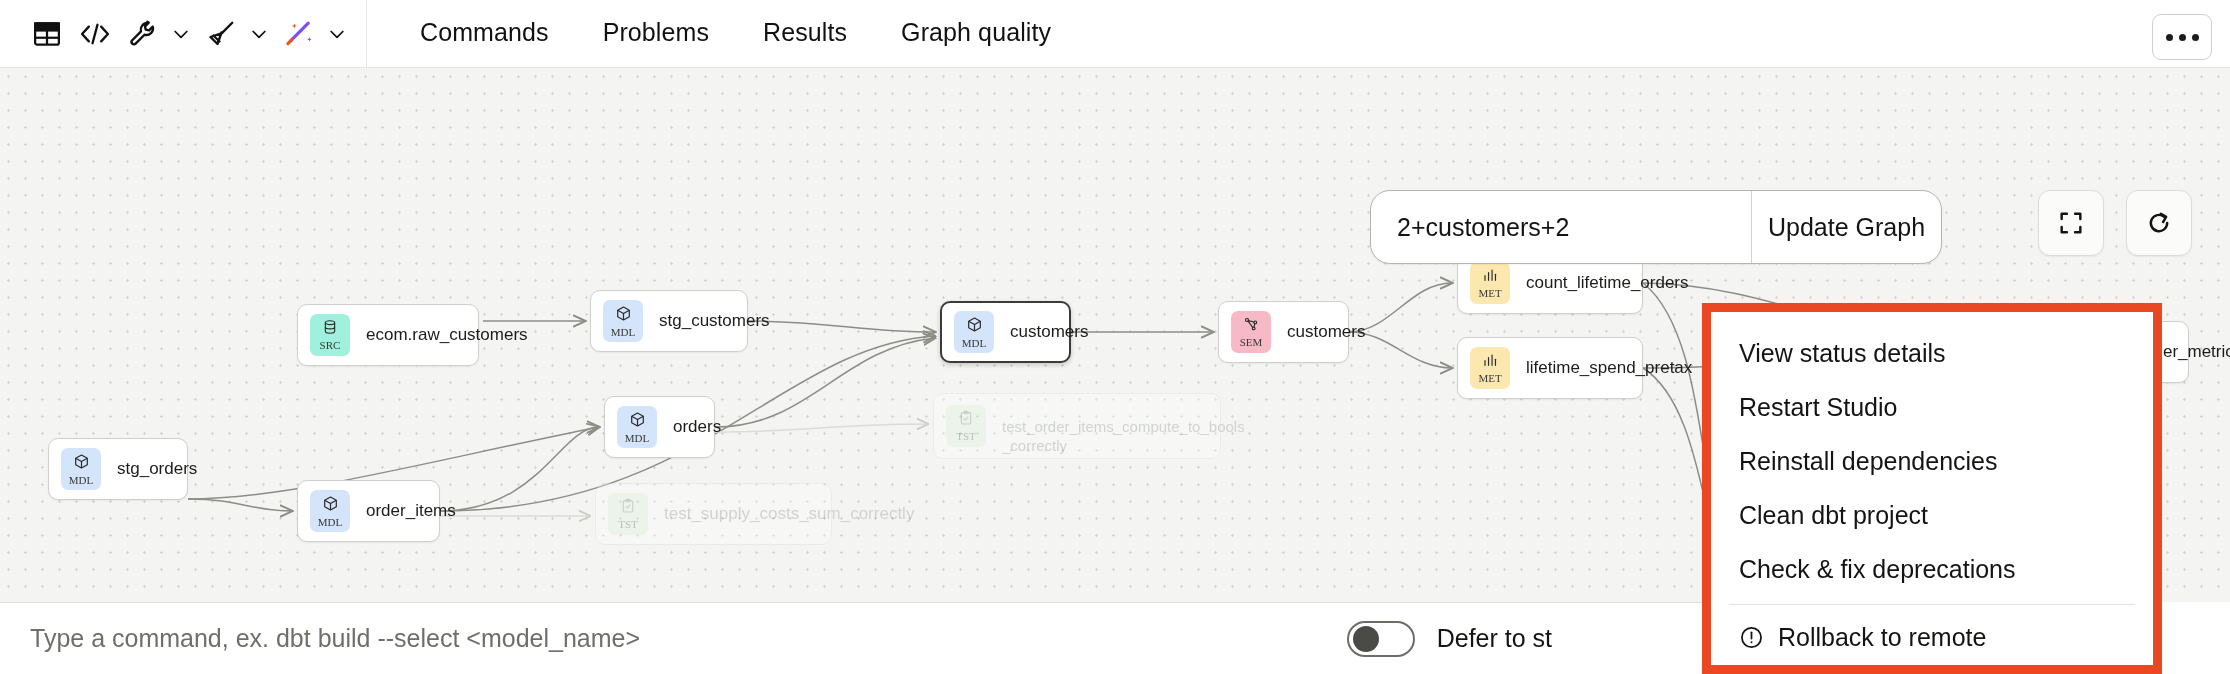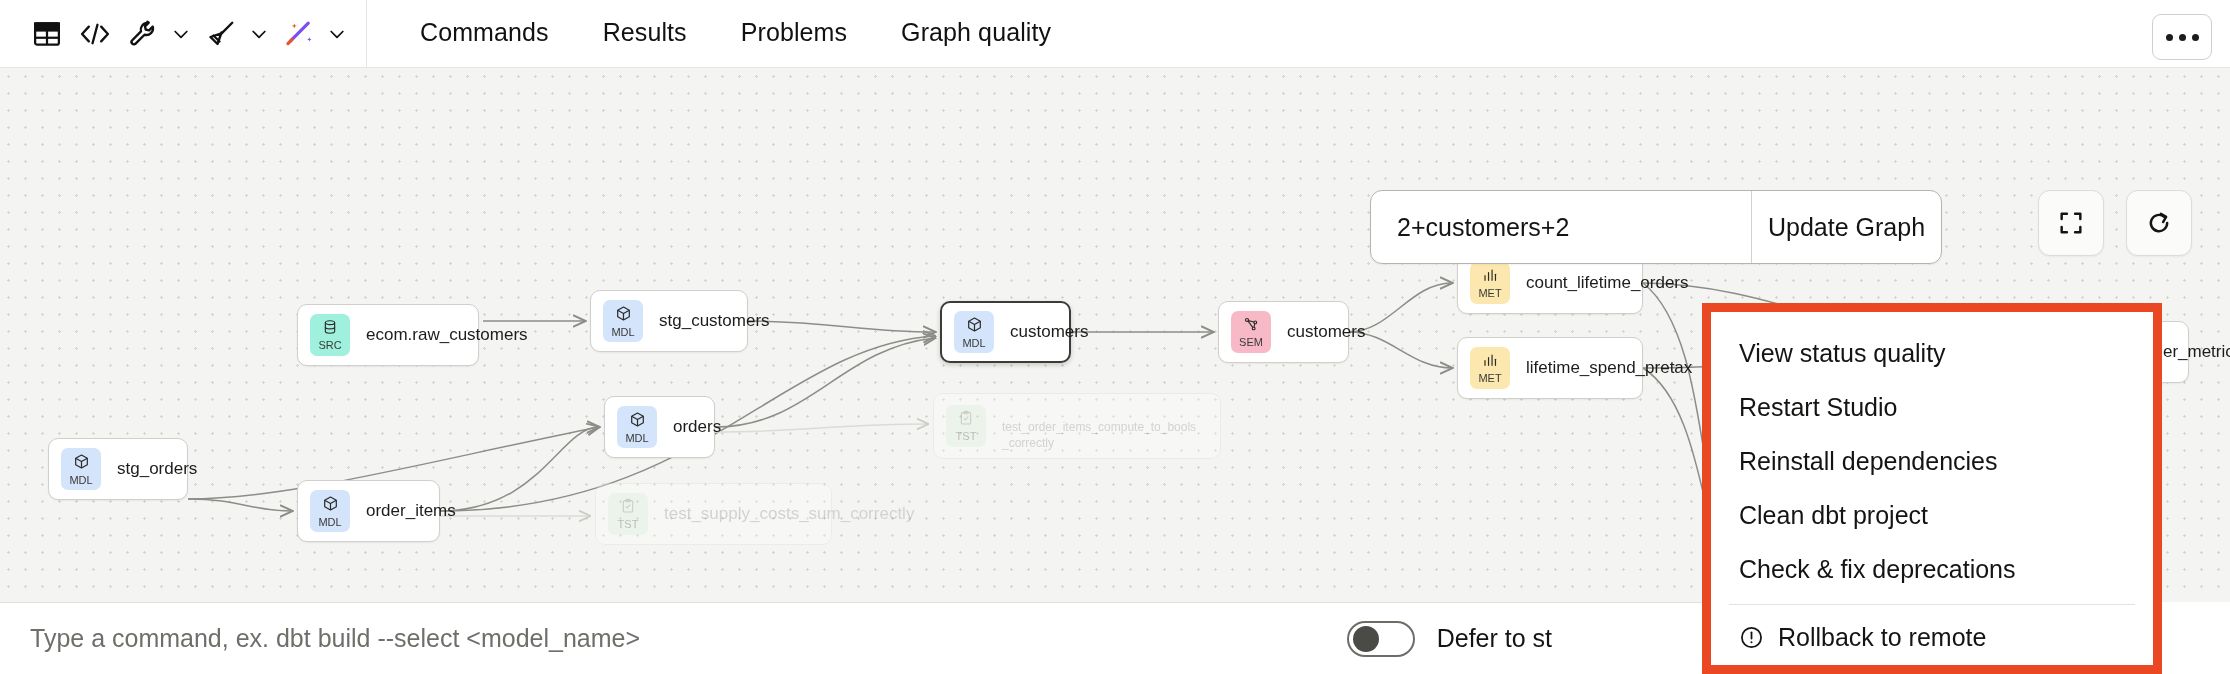--- a/index.html
+++ b/index.html
@@ -59,38 +59,38 @@
   .node.sel { border: 2px solid #3b3b38; box-shadow: 0 2px 5px rgba(0,0,0,.18); }
   .node.ghost { opacity: .30; box-shadow: none; border-color: #d8d8d4; }
   .node .badge {
     width: 40px; height: 42px; border-radius: 7px; flex: 0 0 auto;
     display: flex; flex-direction: column; align-items: center;
     justify-content: center; gap: 0px;
   }
   .node .badge .g { line-height: 1; display: block; }
   .node .badge .bl {
     font-size: 11px; line-height: 1; margin-top: 2px;
-    font-family: Liberation Sans, sans-serif; color: #3a3a38;
+    font-family: Liberation Serif, serif; color: #3a3a38;
   }
   .node .nlabel {
     margin-left: 16px; font-size: 17px; color: #1c1c1a;
     line-height: 1.3; white-space: pre-line;
   }
   .b-src { background: #9ff0dc; }
   .b-mdl { background: #d4e4fb; }
   .b-sem { background: #f7b9c6; }
   .b-met { background: #fce8ae; }
   .b-svd { background: #f3e6cd; }
   .b-tst { background: #d9f2da; }
   .b-tst .bl, .node.ghost .nlabel { color: #7e8a7e; }
 
   
   .searchwrap {
     position: absolute; left: 1370px; top: 122px; display: flex;
-    background: #ffffff; border: 1px solid #b5b5b0; border-radius: 12px;
+    background: #ffffff; border: 1px solid #b5b5b0; border-radius: 20px;
     height: 74px; overflow: hidden; box-shadow: 0 1px 2px rgba(0,0,0,.05);
   }
   .searchinput {
     width: 380px; border: 0; outline: 0; background: transparent;
     font-size: 25px; color: #141413; padding: 0 26px;
     font-family: "Liberation Sans", sans-serif;
   }
   .updatebtn {
     display: flex; align-items: center; padding: 0 16px;
     border-left: 1px solid #d2d2ce; font-size: 25px; color: #141413;
@@ -219,22 +219,22 @@
         <div class="chev">
           <svg width="20" height="20" viewBox="0 0 24 24" fill="none" stroke="#111" stroke-width="2.1" stroke-linecap="round" stroke-linejoin="round">
               <polyline points="5,9 12,16 19,9"></polyline>
             </svg>
         </div>
       </div>
     </div>
 
     <div class="tabs">
       <div class="tab">Commands</div>
+      <div class="tab">Problems</div>
       <div class="tab">Results</div>
-      <div class="tab">Problems</div>
       <div class="tab">Graph quality</div>
     </div>
   </div>
 
   <div class="canvas">
 
     <svg class="edges">
       <defs>
         <marker id="ar" markerWidth="9" markerHeight="9" refX="8" refY="4.5" orient="auto">
           <path d="M0,0.6 L8.5,4.5 L0,8.4" fill="none" stroke="#8d8d88" stroke-width="1.3"></path>
@@ -346,21 +346,21 @@
 
     <div class="node ghost" style="left:933px; top:325px; width:288px; height:66px;">
       <div class="badge b-tst">
         <span class="g"><svg width="16" height="16" viewBox="0 0 24 24" fill="none" stroke="#6f7c6f" stroke-width="1.7" stroke-linejoin="round">
               <rect x="5" y="4" width="14" height="17" rx="2"></rect>
               <rect x="9" y="2" width="6" height="3.6" rx="1"></rect>
               <polyline points="8.8,12.6 11,14.8 15.4,10"></polyline>
             </svg></span>
         <span class="bl">TST</span>
       </div>
-      <span class="nlabel" style="font-size:12px;margin-top:20px;">test_order_items_compute_to_bools
+      <span class="nlabel" style="font-size:15px;margin-top:20px;">test_order_items_compute_to_bools
 _correctly</span>
     </div>
 
     <div class="node" style="left:1218px; top:233px; width:131px;">
       <div class="badge b-sem">
         <span class="g"><svg width="16" height="16" viewBox="0 0 24 24" fill="none" stroke="#2b2b29" stroke-width="1.7" stroke-linecap="round" stroke-linejoin="round">
               <circle cx="6" cy="6" r="2.3"></circle>
               <circle cx="18.4" cy="9.6" r="2.1"></circle>
               <circle cx="16" cy="18.6" r="2.1"></circle>
               <path d="M7.6 7.6 14.6 17M7.9 7 16.4 9.1M17.6 11.6 16.6 16.5"></path>
@@ -425,21 +425,21 @@
       <svg width="28" height="28" viewBox="0 0 24 24" fill="none" stroke="#141413" stroke-width="2.1" stroke-linecap="round" stroke-linejoin="round">
         <path d="M19 12a7 7 0 1 1-2.6-5.4"></path>
           <polyline points="13.6,4.2 18.1,6.8 15.5,11.2"></polyline>
       </svg>
     </div>
   </div>
 
   <div class="ctxhighlight">
     <div class="ctxmenu">
       <div class="ctxitem">
-        <span>View status quality</span>
+        <span>View status details</span>
       </div>
       <div class="ctxitem">
         <span>Restart Studio</span>
       </div>
       <div class="ctxitem">
         <span>Reinstall dependencies</span>
       </div>
       <div class="ctxitem">
         <span>Clean dbt project</span>
       </div>

